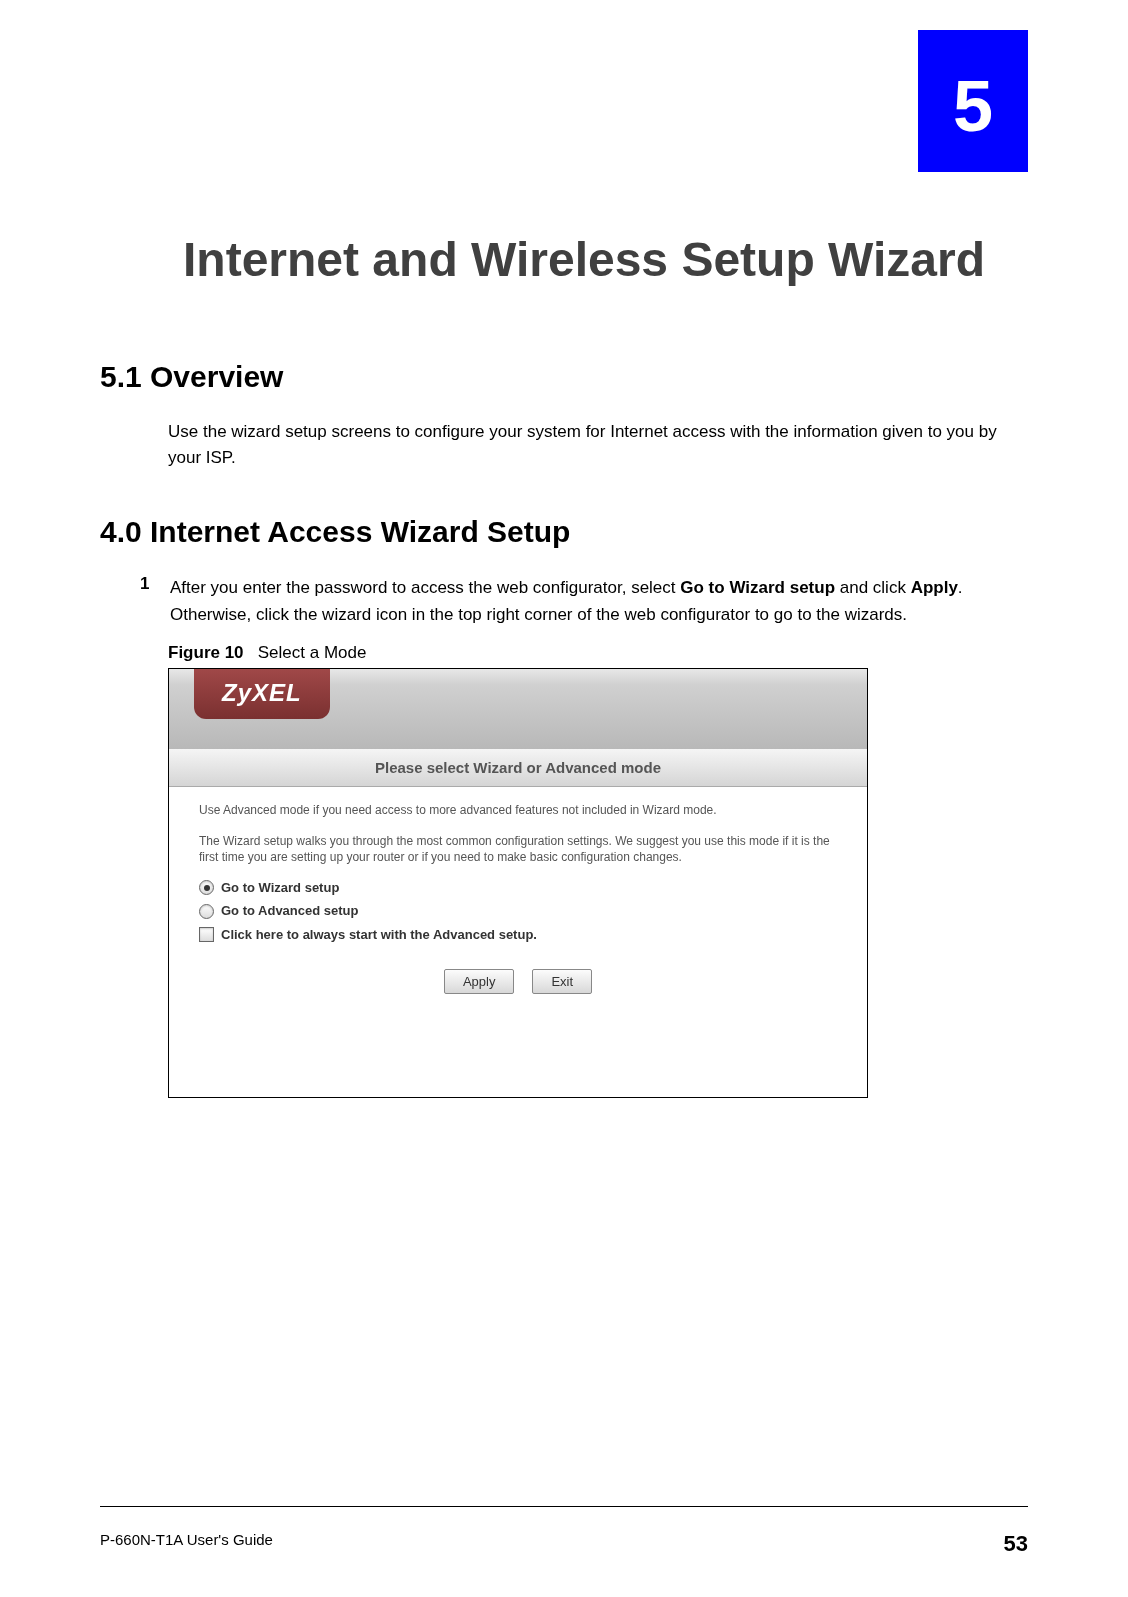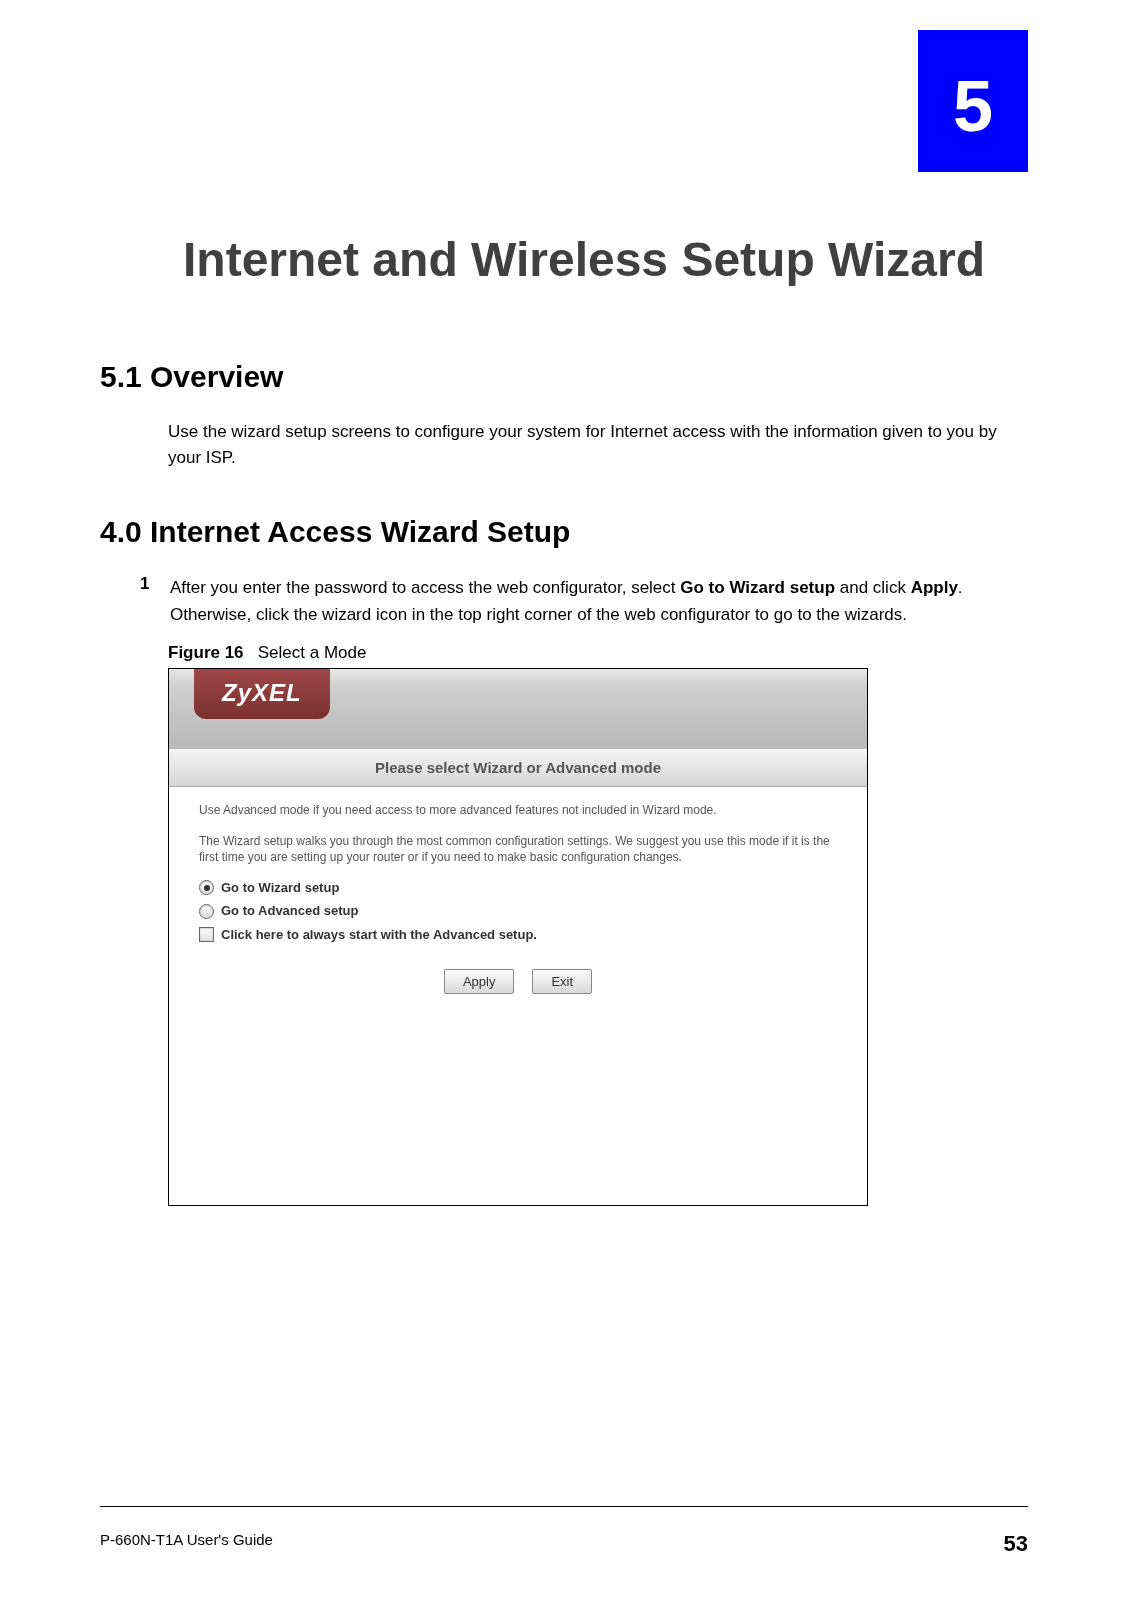--- a/index.html
+++ b/index.html
@@ -90,21 +90,21 @@
       font-family: Arial, sans-serif;
       margin-bottom: 5px;
     }
     .fig-caption .fignum {
       font-weight: bold;
     }
     .figure-box {
       margin-left: 68px;
       border: 1px solid #000;
       width: 700px;
-      height: 538px;
+      height: 430px;
       background: #fff;
       position: relative;
       overflow: hidden;
     }
     .zyxel-header {
       position: relative;
       height: 80px;
       background: linear-gradient(to bottom, #e8e8e8 0%, #d0d0d0 20%, #b8b8b8 100%);
     }
     .zyxel-tab {
@@ -242,21 +242,21 @@
   <h2 class="section-heading">4.0  Internet Access Wizard Setup</h2>
 
   <div class="step-row">
     <div class="step-number">1</div>
     <div class="step-text">
       <span>After you enter the password to access the web configurator, select </span><b class="inline-bold">Go to Wizard setup</b><span> and click </span><b class="inline-bold">Apply</b><span>. Otherwise, click the wizard icon in the top right corner of the web configurator to go to the wizards.</span>
     </div>
   </div>
 
   <p class="fig-caption">
-    <span class="fignum">Figure 16</span>&nbsp;&nbsp;&nbsp;<span>Select a Mode</span>
+    <span class="fignum">Figure 10</span>&nbsp;&nbsp;&nbsp;<span>Select a Mode</span>
   </p>
 
   <div class="figure-box">
     <div class="zyxel-header">
       <div class="zyxel-tab">
         <span class="zyxel-logo">ZyXEL</span>
       </div>
     </div>
     <div class="dialog-body">
       <div class="dialog-title-bar">Please select Wizard or Advanced mode</div>

